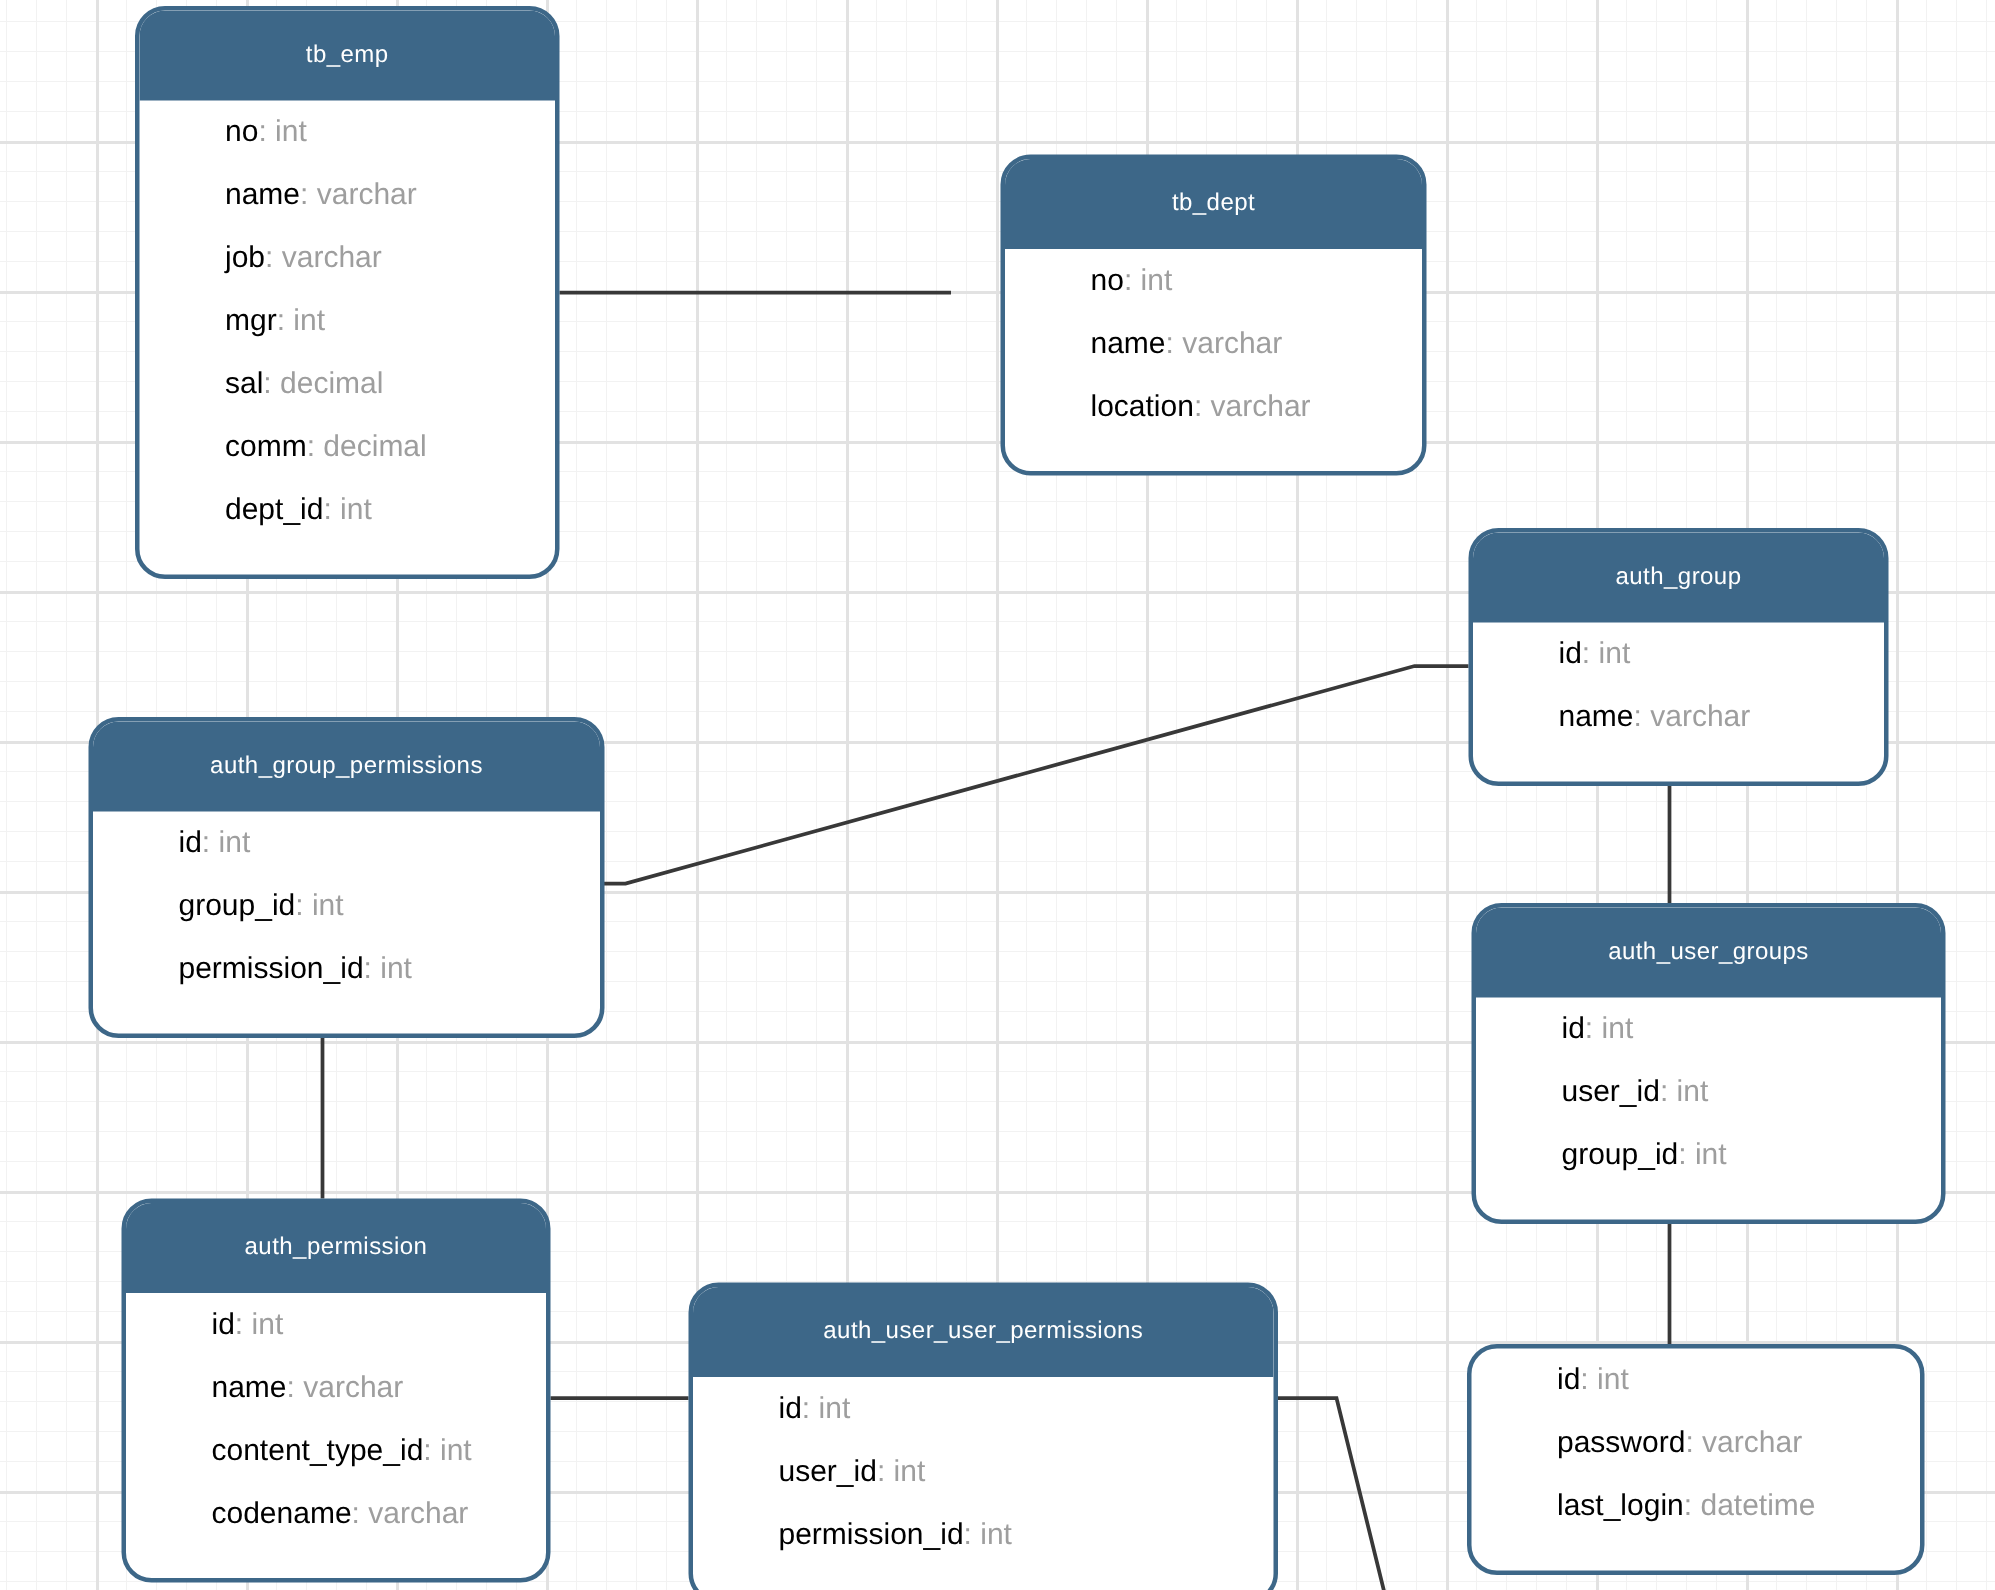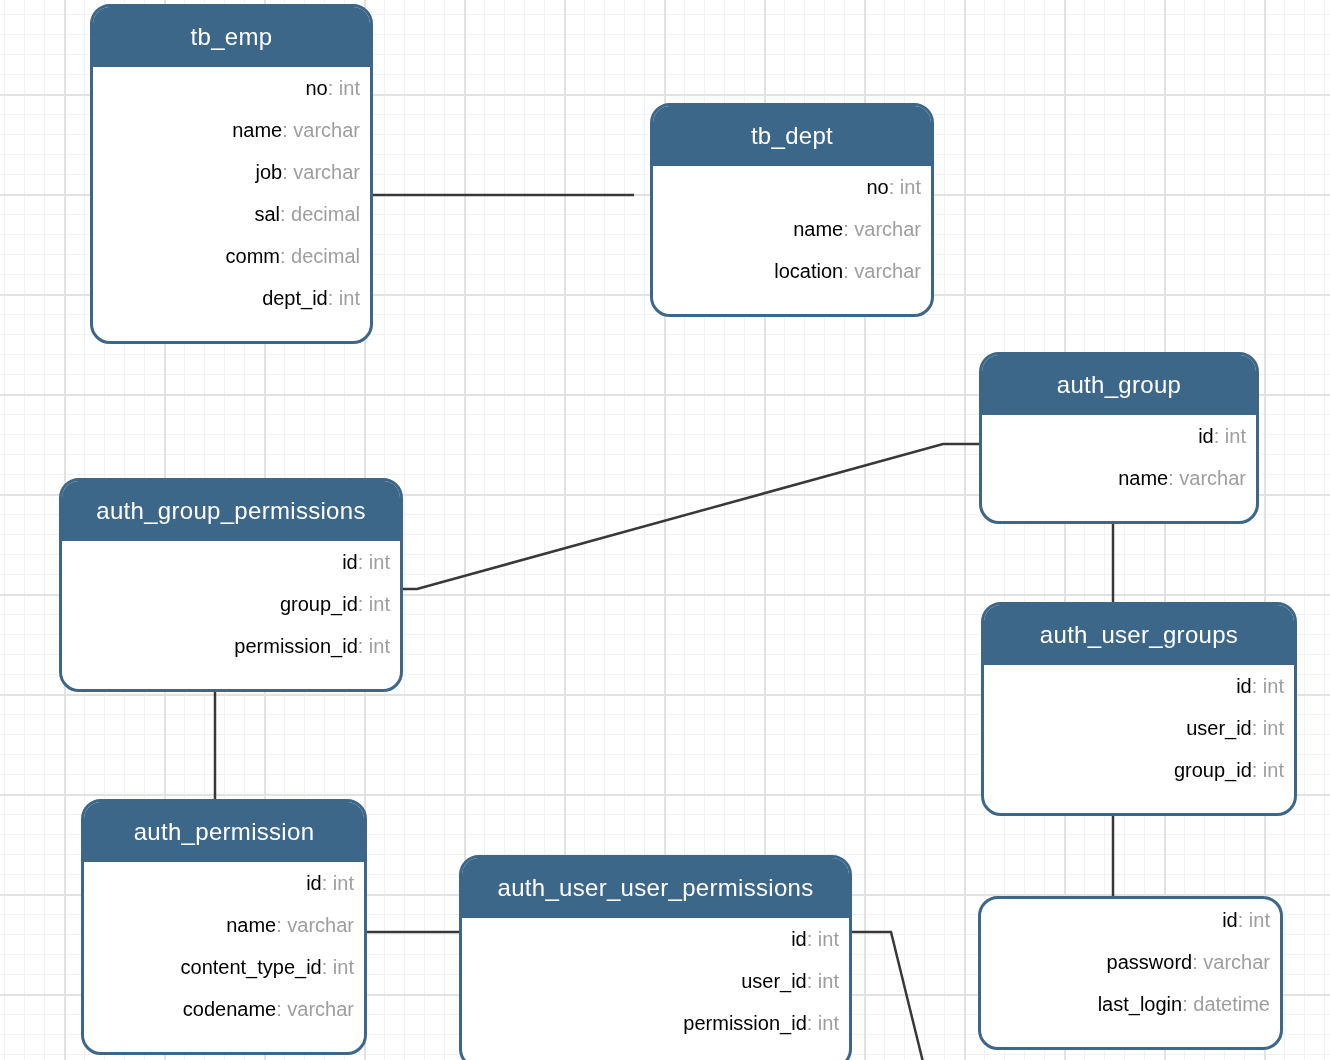--- a/index.html
+++ b/index.html
@@ -54,34 +54,33 @@
     border-radius: 20px;
     overflow: hidden;
   }
   .table-header {
     height: 60px;
     background: var(--header-fill);
     color: var(--title-text);
     display: flex;
     align-items: center;
     justify-content: center;
-    font-size: 24px;
+    font-size: 16px;
     letter-spacing: 0.3px;
     cursor: default;
     white-space: nowrap;
   }
   .table-body {
     padding: 0 10px 22px 57px;
   }
   .field {
     height: 42px;
     line-height: 42px;
     font-size: 20px;
     white-space: nowrap;
-    text-align: right;
   }
   .field-name { color: var(--field-name-text); }
   .field-type { color: var(--field-type-text); }
 </style>
 </head>
 <body>
 
 <div id="canvas">
   <svg id="connections" xmlns="http://www.w3.org/2000/svg">
       <polyline points="373,195 634,195"></polyline>
@@ -92,26 +91,27 @@
       <polyline points="367,932 459,932"></polyline>
       <polyline points="852,932 891,932 923,1062"></polyline>
     </svg>
   <div id="tables">
       <div class="table" style="left: 90px; top: 4px; width: 283px;">
     <div class="table-header">tb_emp</div>
     <div class="table-body">
           <div class="field"><span class="field-name">no</span><span class="field-type">: int</span></div>
           <div class="field"><span class="field-name">name</span><span class="field-type">: varchar</span></div>
           <div class="field"><span class="field-name">job</span><span class="field-type">: varchar</span></div>
+          <div class="field"><span class="field-name">mgr</span><span class="field-type">: int</span></div>
           <div class="field"><span class="field-name">sal</span><span class="field-type">: decimal</span></div>
           <div class="field"><span class="field-name">comm</span><span class="field-type">: decimal</span></div>
           <div class="field"><span class="field-name">dept_id</span><span class="field-type">: int</span></div>
         </div>
   </div>
-      <div class="table" style="left: 650px; top: 103px; width: 284px;">
+      <div class="table" style="left: 667px; top: 103px; width: 284px;">
     <div class="table-header">tb_dept</div>
     <div class="table-body">
           <div class="field"><span class="field-name">no</span><span class="field-type">: int</span></div>
           <div class="field"><span class="field-name">name</span><span class="field-type">: varchar</span></div>
           <div class="field"><span class="field-name">location</span><span class="field-type">: varchar</span></div>
         </div>
   </div>
       <div class="table" style="left: 979px; top: 352px; width: 280px;">
     <div class="table-header">auth_group</div>
     <div class="table-body">

